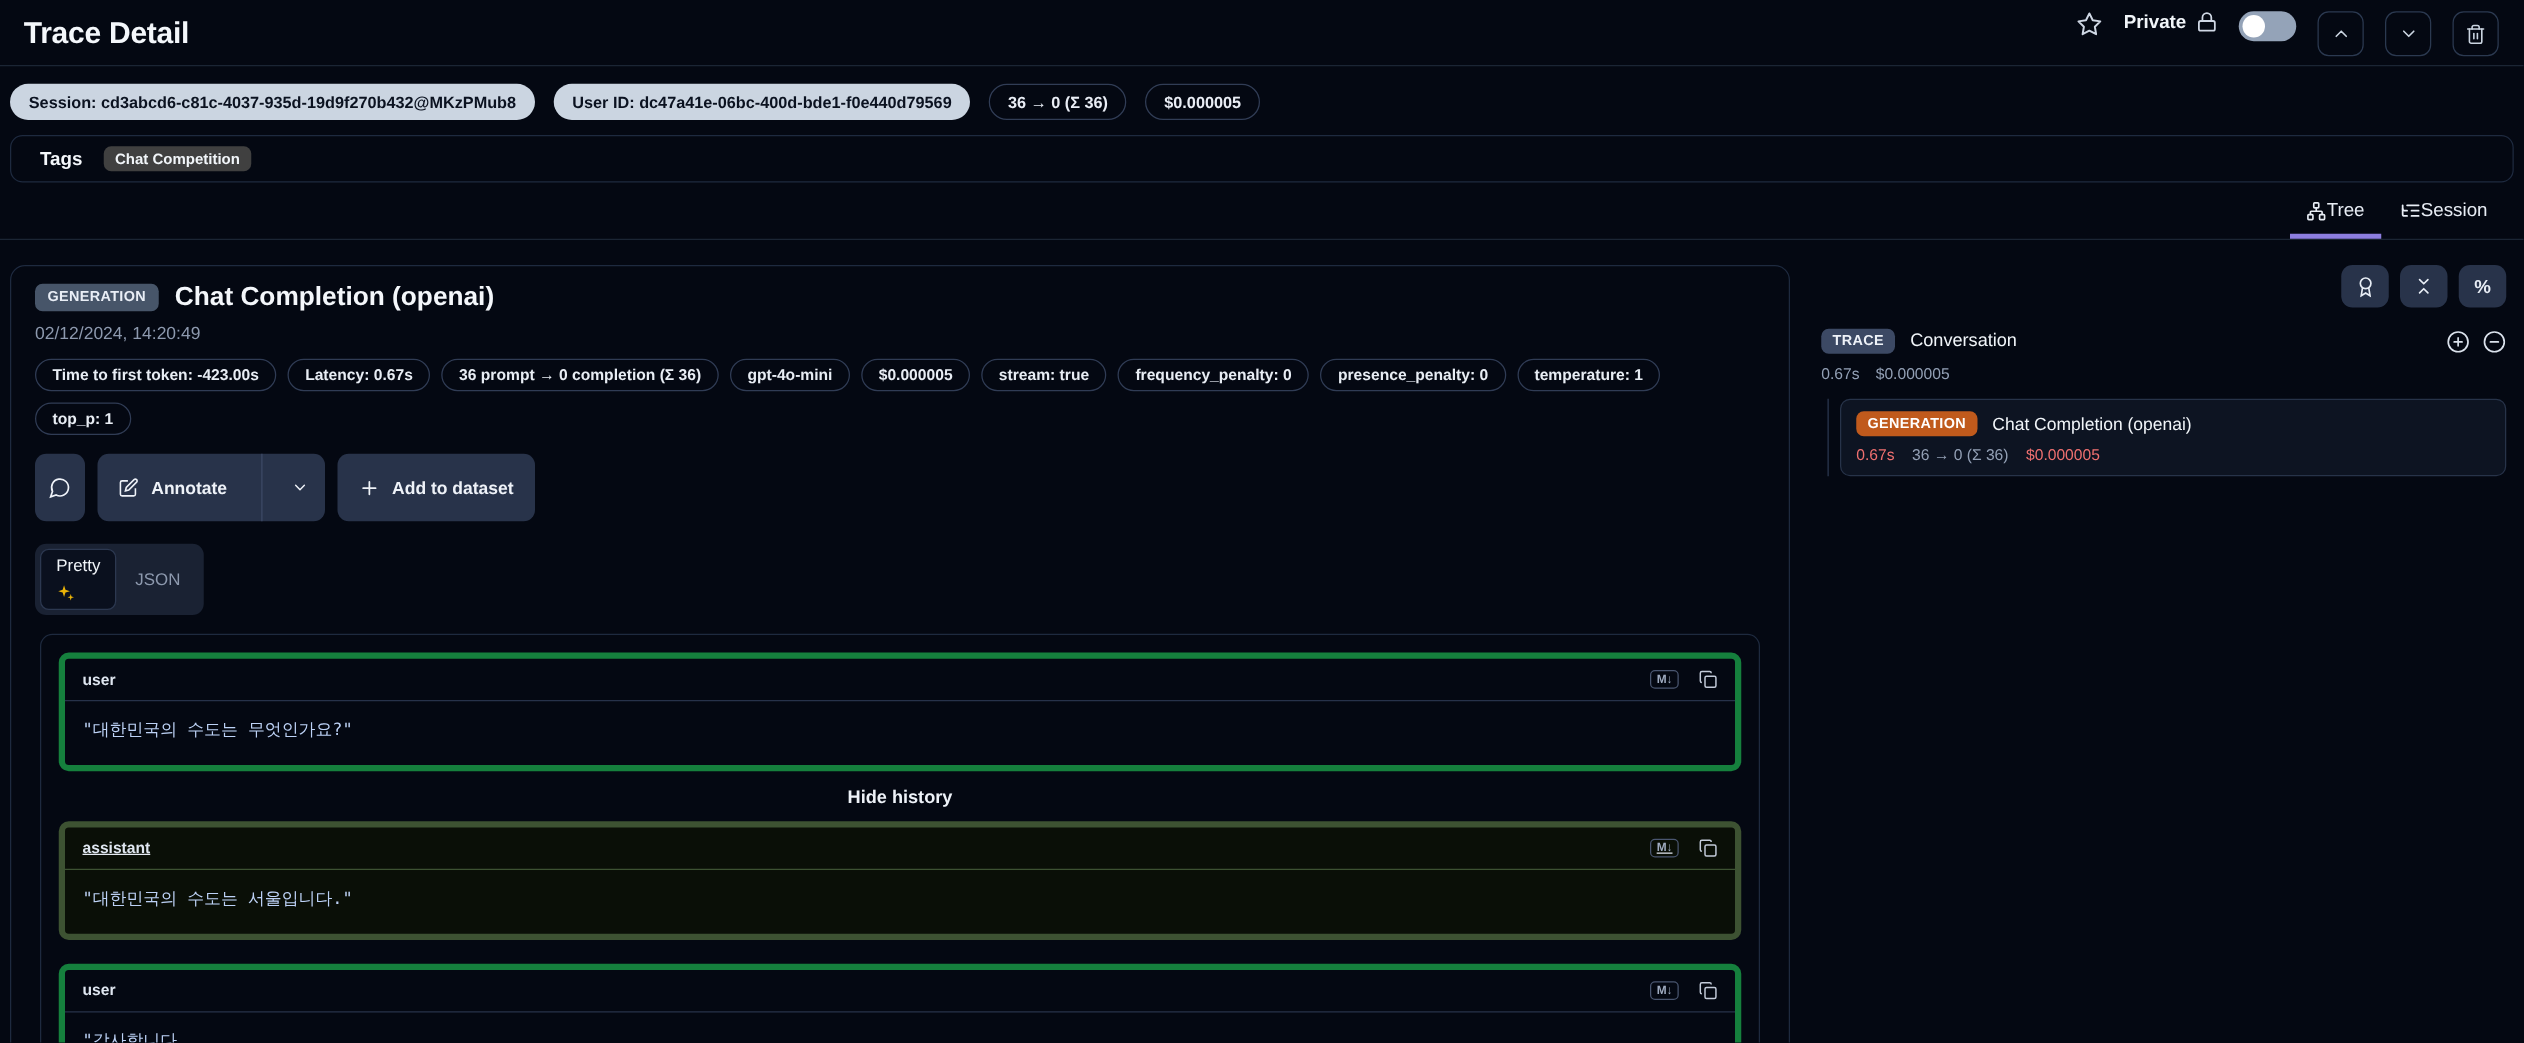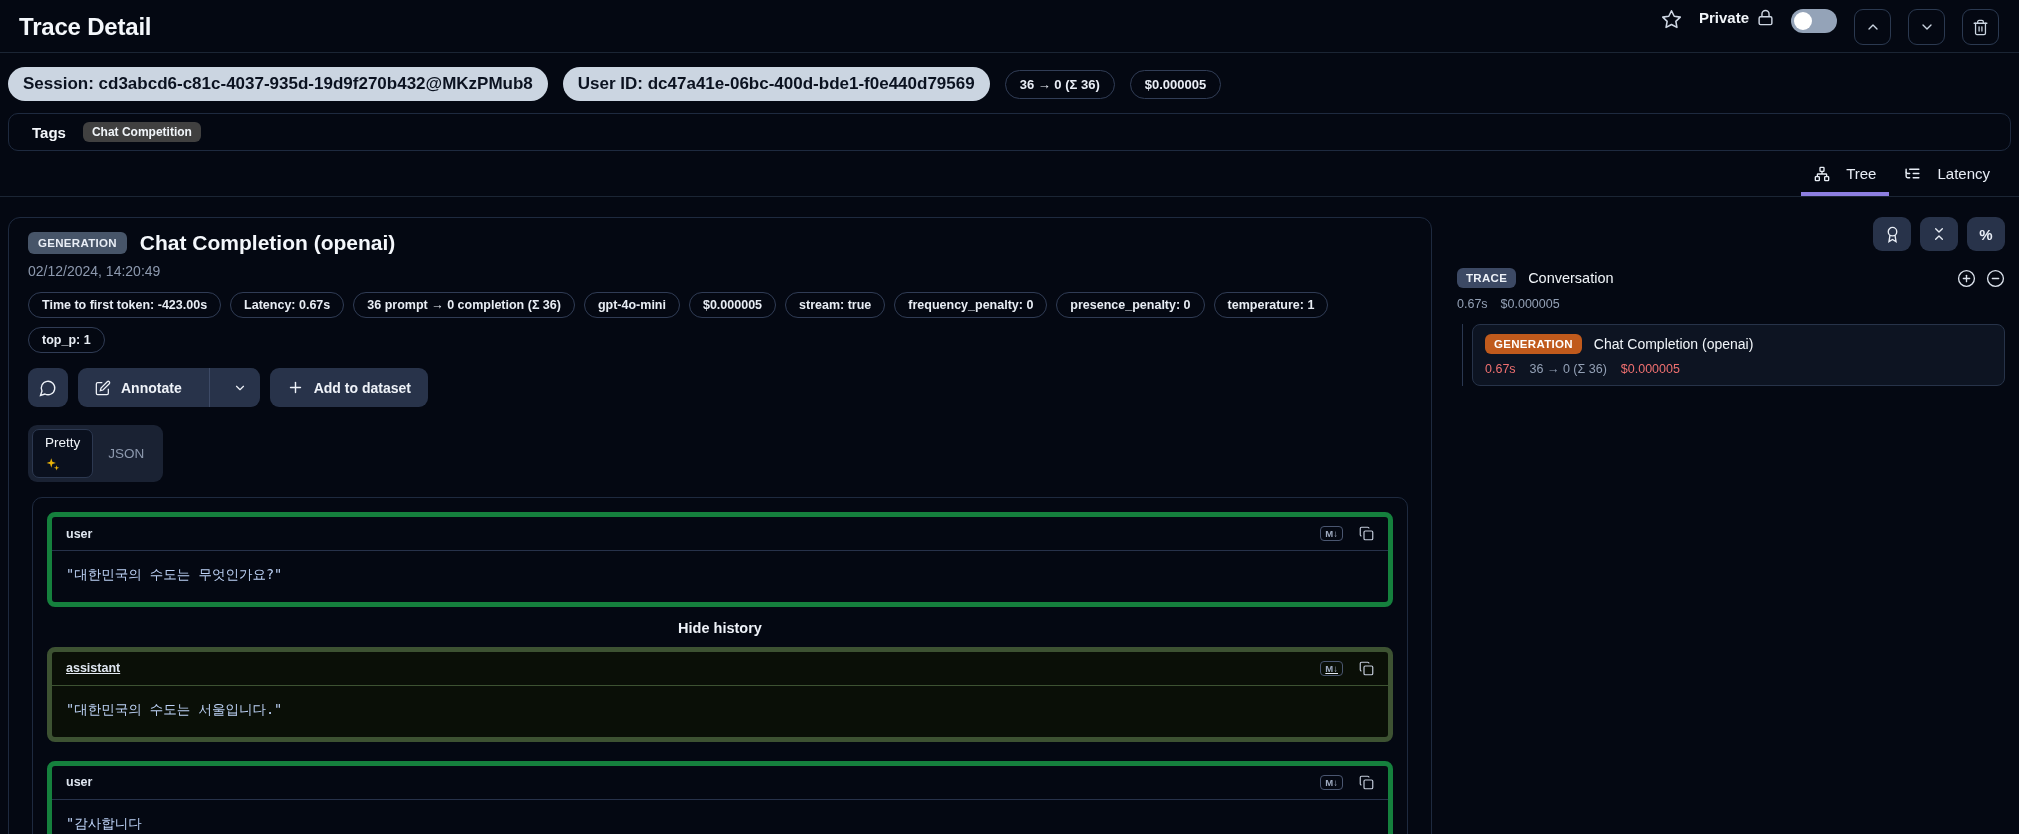--- a/index.html
+++ b/index.html
@@ -18,31 +18,31 @@
   .iconplain { color:#cfd7e4; display:flex; }
   .private { display:flex; align-items:center; gap:8px; font-size:15px; font-weight:600; color:#f1f5f9; }
   .toggle { width:46px; height:24px; border-radius:999px; background:#94a3b8; position:relative; cursor:pointer; }
   .toggle .knob { position:absolute; left:3px; top:3px; width:18px; height:18px; border-radius:50%; background:#ffffff; }
   .sq-btn { width:37px; height:36px; border:1px solid #2b3950; border-radius:9px; background:transparent;
             display:flex; align-items:center; justify-content:center; color:#cbd5e1; cursor:pointer; }
   .hdr-divider { height:1px; background:#1b2534; }
 
   
   .badges-row { display:flex; align-items:center; gap:15px; padding:14px 8px 12px; }
-  .badge-light { background:#cbd5e1; color:#0b1220; font-size:17px; font-weight:700; padding:7px 15px; border-radius:999px; white-space:nowrap;text-align:right; }
+  .badge-light { background:#cbd5e1; color:#0b1220; font-size:13px; font-weight:700; padding:7px 15px; border-radius:999px; white-space:nowrap;text-align:right; }
   .badge-outline { border:1px solid #313d56; color:#eaeef6; font-size:13px; font-weight:700; padding:6px 14px; border-radius:999px; white-space:nowrap; }
 
   
   .tags-box { margin:0 8px; border:1px solid #1e2a3f; border-radius:10px; padding:8px 23px; display:flex; align-items:center; gap:17px;text-align:center; }
   .tags-label { font-size:15px; font-weight:700; color:#f4f7fb; }
   .tag-chip { background:#404040; color:#f1f5f9; font-size:12px; font-weight:700; padding:3px 9px; border-radius:6px; }
 
   
   .view-tabs-row { display:flex; justify-content:flex-end; padding:14px 16px 0; border-bottom:1px solid #1b2534; gap:2px; }
-  .view-tab { display:flex; align-items:flex-end; gap:16px; font-size:15px; font-weight:500; color:#e8edf5;
+  .view-tab { display:flex; align-items:flex-end; gap:0; font-size:15px; font-weight:500; color:#e8edf5;
               padding:0 13px 10px; border-bottom:4px solid transparent; cursor:pointer; }
   .view-tab.active { border-bottom-color:#8d7ee0; }
 
   
   .main { display:flex; gap:25px; padding:20px 14px 0 8px; height:652px; }
   .card { width:1424px; min-width:1424px; border:1px solid #1e2a3f; border-radius:12px; height:780px; }
   .card-tabs { display:flex; justify-content:flex-end; gap:2px; padding:13px 12px 0; }
   .card-tab { font-size:14.5px; font-weight:600; color:#eef2f8; padding:0 13px 9px; border-bottom:3px solid transparent; cursor:pointer; }
   .card-tab.active { border-bottom-color:#8d7ee0; }
   .card-content { padding:13px 19px 0; }
@@ -50,21 +50,21 @@
   .obs-header { display:flex; align-items:center; gap:13px; }
   .type-badge { background:#475569; color:#e9eef6; font-size:11.5px; font-weight:700; padding:5px 10px; border-radius:6px; letter-spacing:0.3px; }
   .obs-title { font-size:21px; font-weight:700; color:#f4f7fb; }
   .obs-date { margin-top:8px; font-size:14px; color:#8d99ae; }
 
   .pills { display:flex; flex-wrap:wrap; gap:9px; margin-top:13px; max-width:1340px; }
   .pill { border:1px solid #303c55; color:#e8edf4; font-size:12.5px; font-weight:700; padding:5px 13px; border-radius:999px; white-space:nowrap; }
 
   .actions { display:flex; gap:10px; margin-top:15px; }
   .action-btn { background:#28334a; border:none; border-radius:9px; color:#eef2f8; font-size:14px; font-weight:600;
-                display:flex; align-items:center; gap:10px; padding:0 17px; height:39px; cursor:pointer;
+                display:flex; align-items:center; gap:10px; padding:0 17px; height:54px; cursor:pointer;
                 font-family:"Liberation Sans", sans-serif; }
   .icon-only { width:40px; padding:0; justify-content:center; }
   .split { display:flex; padding:0; align-items:stretch; }
   .split-main { display:flex; align-items:center; gap:10px; padding:0 17px; }
   .split-sep { width:1px; background:#3d4a66; }
   .split-caret { width:40px; display:flex; align-items:center; justify-content:center; }
 
   .format-toggle { display:inline-flex; align-items:center; background:#1a2233; border-radius:9px; padding:4px; margin-top:18px; }
   .format-tab { display:flex; gap:7px; font-size:13.5px; font-weight:500; color:#8d99ae;
                 padding:6px 14px; border-radius:7px; cursor:pointer; border:1px solid transparent;flex-direction:column; }
@@ -176,21 +176,21 @@
     <span>Tree</span>
   </span>
   <span class="view-tab">
     <svg width="17" height="17" viewBox="0 0 24 24" fill="none" stroke="currentColor" stroke-width="2" stroke-linecap="round">
         <path d="M21 12h-8"></path>
         <path d="M21 6H8"></path>
         <path d="M21 18h-8"></path>
         <path d="M3 6v4c0 1.1.9 2 2 2h3"></path>
         <path d="M3 10v6c0 1.1.9 2 2 2h3"></path>
       </svg>
-    <span>Latency</span>
+    <span>Session</span>
   </span>
 </div>
 
 <div class="main">
 
   <div class="card">
     <div class="card-content">
 
       <div class="obs-header">
         <span class="type-badge">GENERATION</span>

